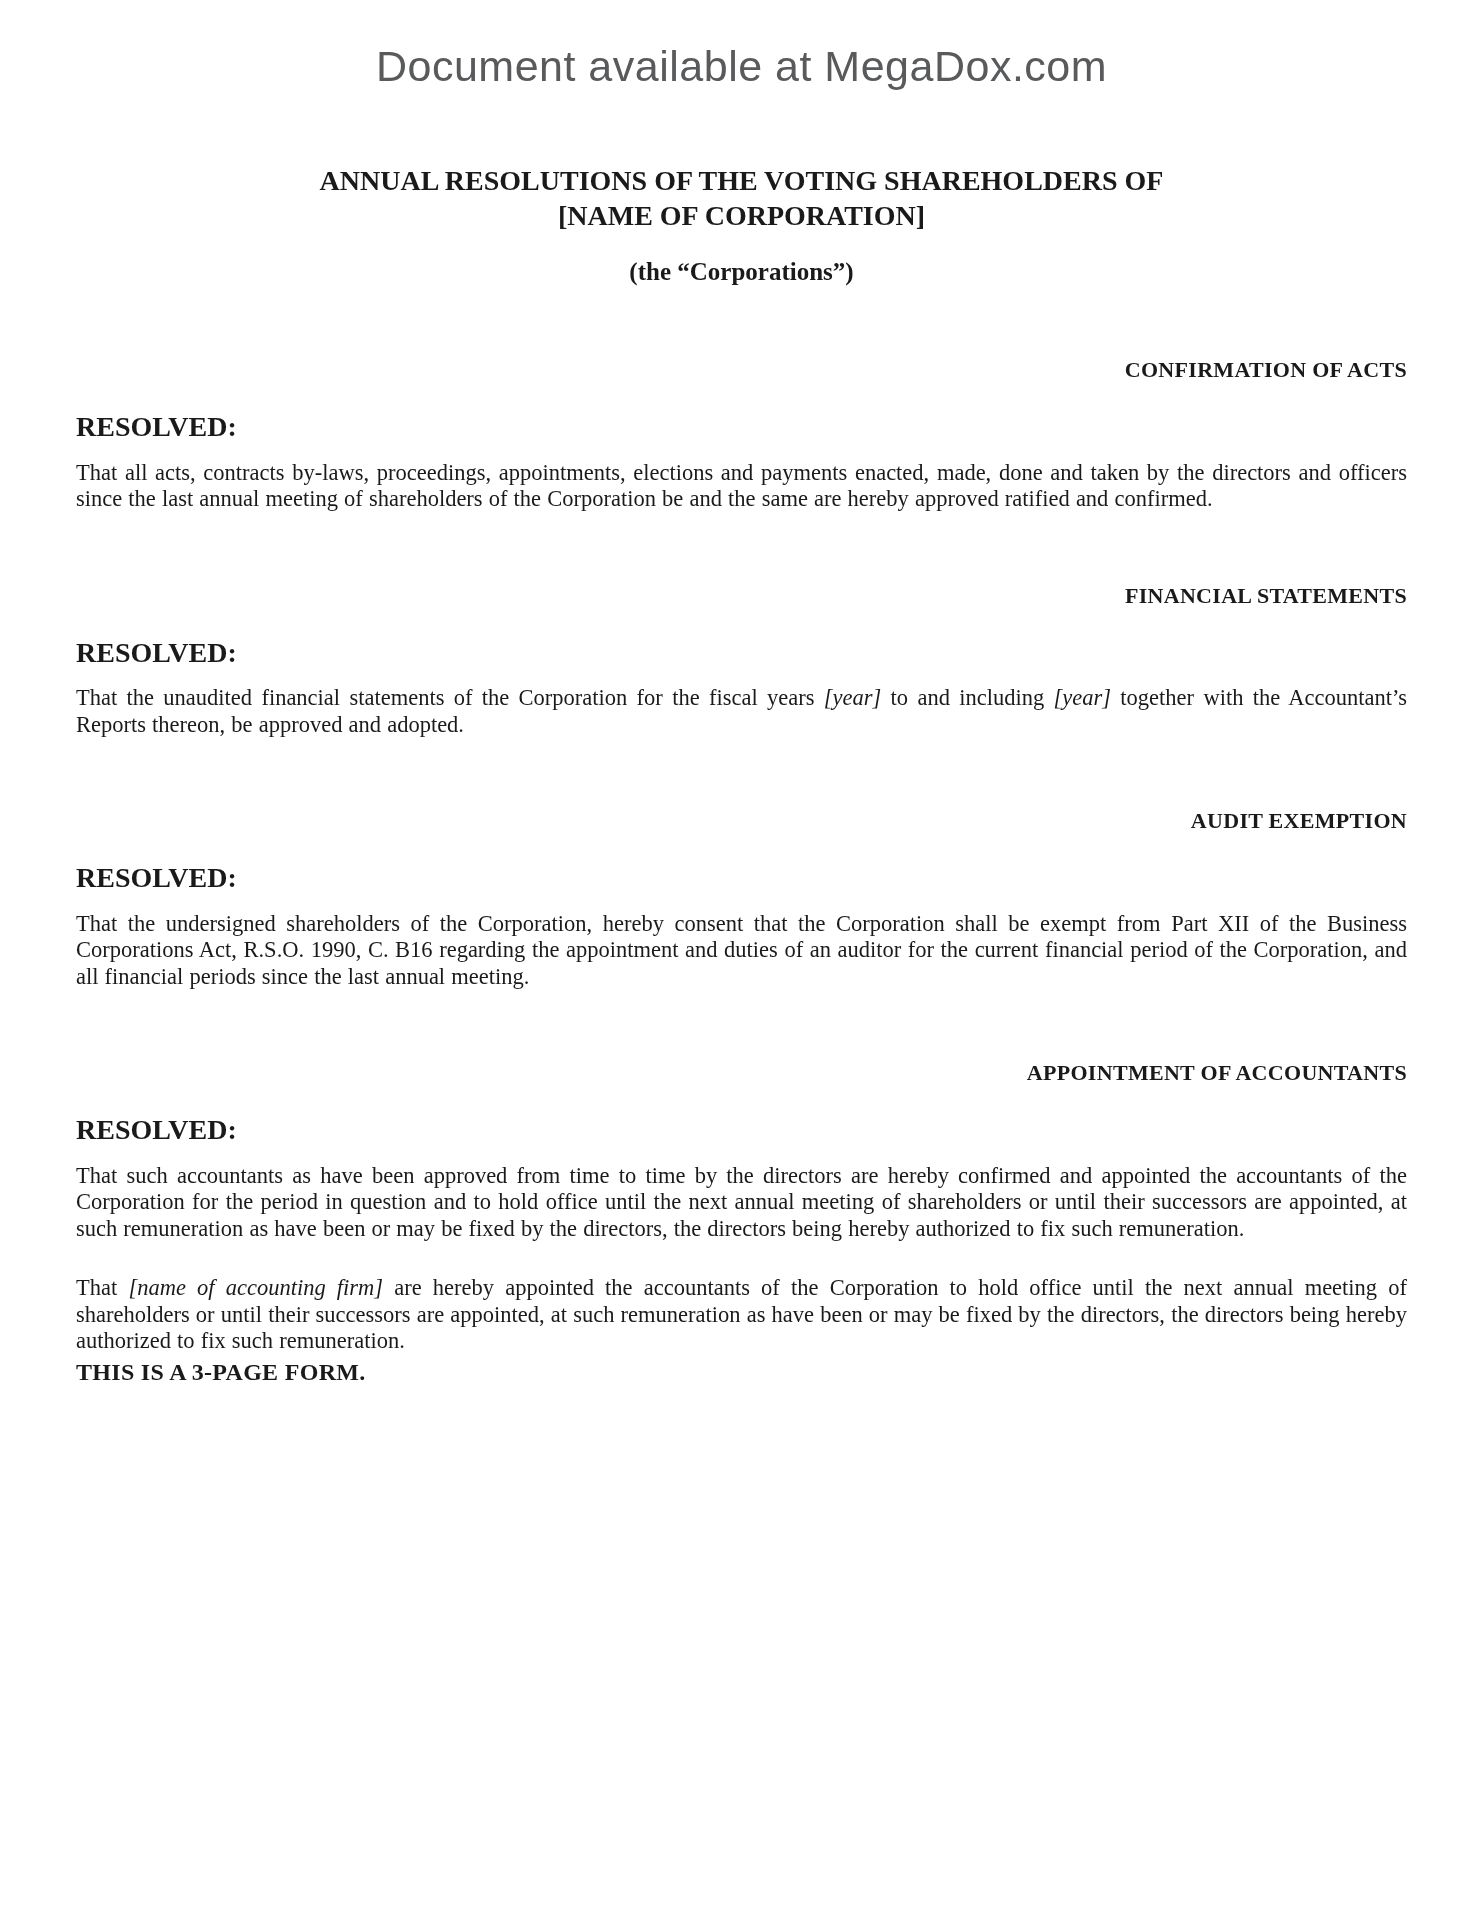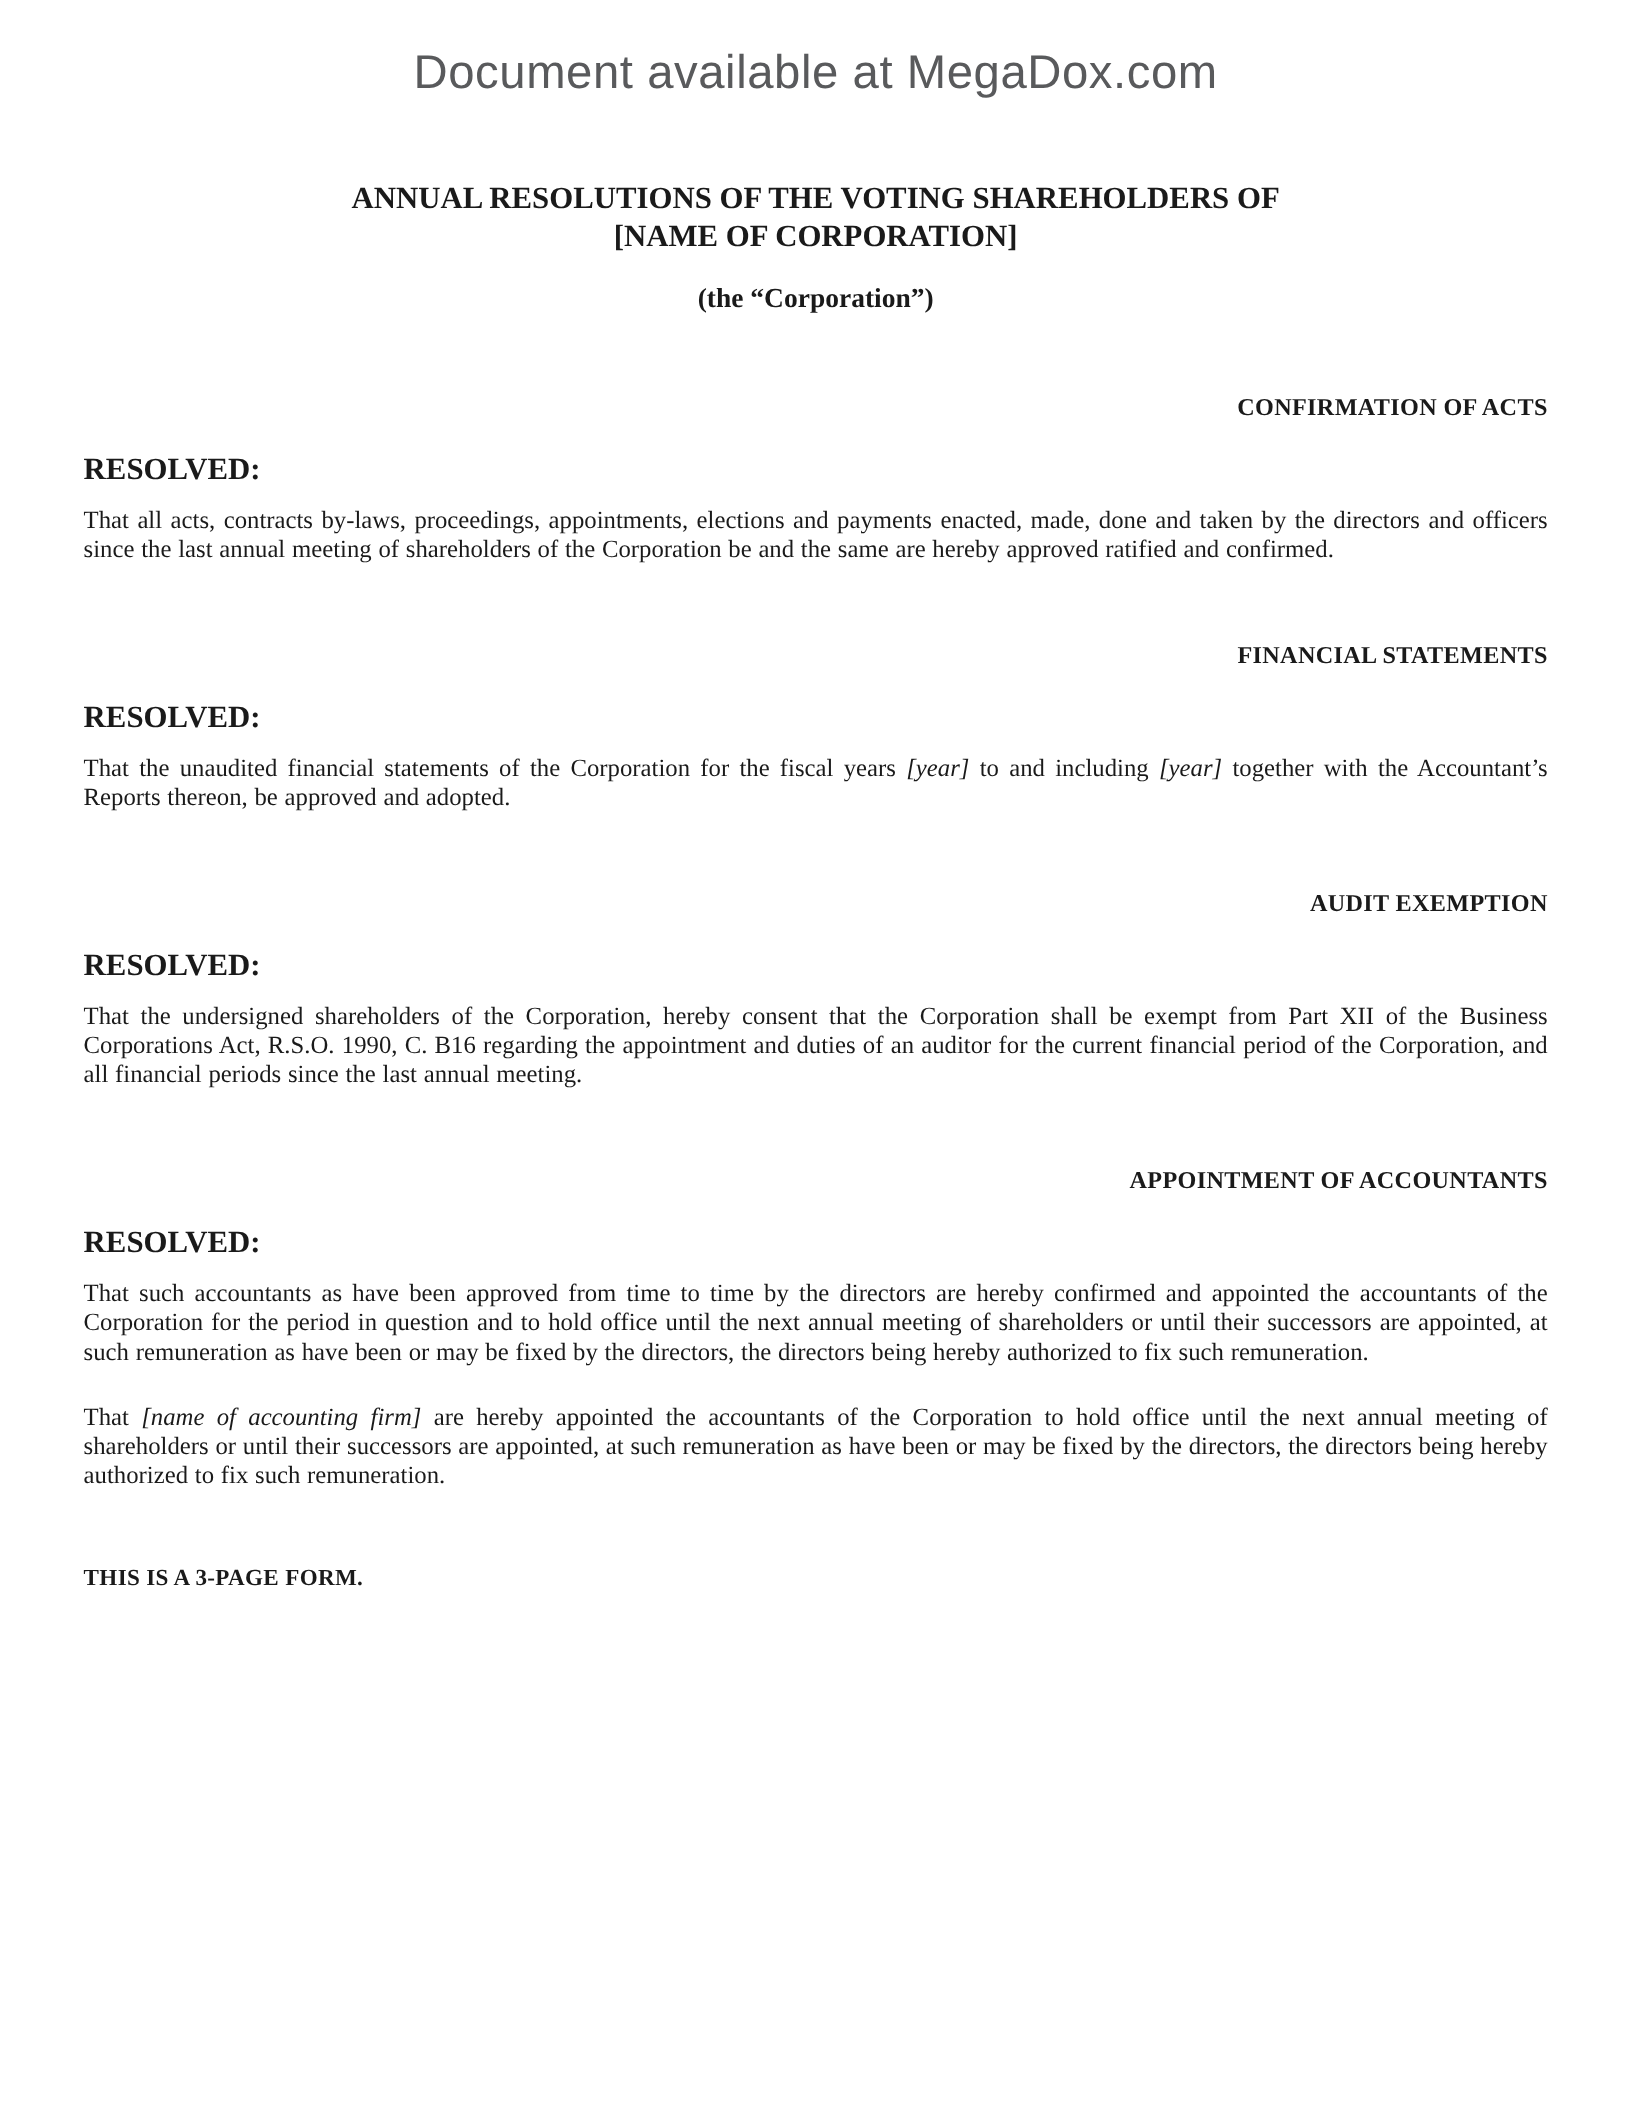--- a/index.html
+++ b/index.html
@@ -66,40 +66,39 @@
     line-height: 26.5px;
     word-spacing: 0.5px;
   }
   .para + .para {
     margin-top: 33px;
   }
   .ph {
     font-style: italic;
   }
   .form-note {
-    margin-top: 62px;
     font-weight: bold;
-    font-size: 21px;
+    font-size: 24px;
     line-height: 34px;
     letter-spacing: 0.3px;
   }
 </style>
 </head>
 <body>
 
 <div class="page">
 
   <div class="watermark">Document available at MegaDox.com</div>
 
   <div class="doc-title">
     <div>ANNUAL RESOLUTIONS OF THE VOTING SHAREHOLDERS OF</div>
     <div>[NAME OF CORPORATION]</div>
   </div>
 
-  <div class="doc-subtitle">(the “Corporation”)</div>
+  <div class="doc-subtitle">(the “Corporations”)</div>
 
   <section>
     <h2 class="section-heading">CONFIRMATION OF ACTS</h2>
     <p class="resolved">RESOLVED:</p>
     <p class="para"><span>That all acts, contracts by-laws, proceedings, appointments, elections and payments enacted, made, done and taken by the directors and officers since the last annual meeting of shareholders of the Corporation be and the same are hereby approved ratified and confirmed.</span></p>
   </section>
 
   <section>
     <h2 class="section-heading">FINANCIAL STATEMENTS</h2>
     <p class="resolved">RESOLVED:</p>

